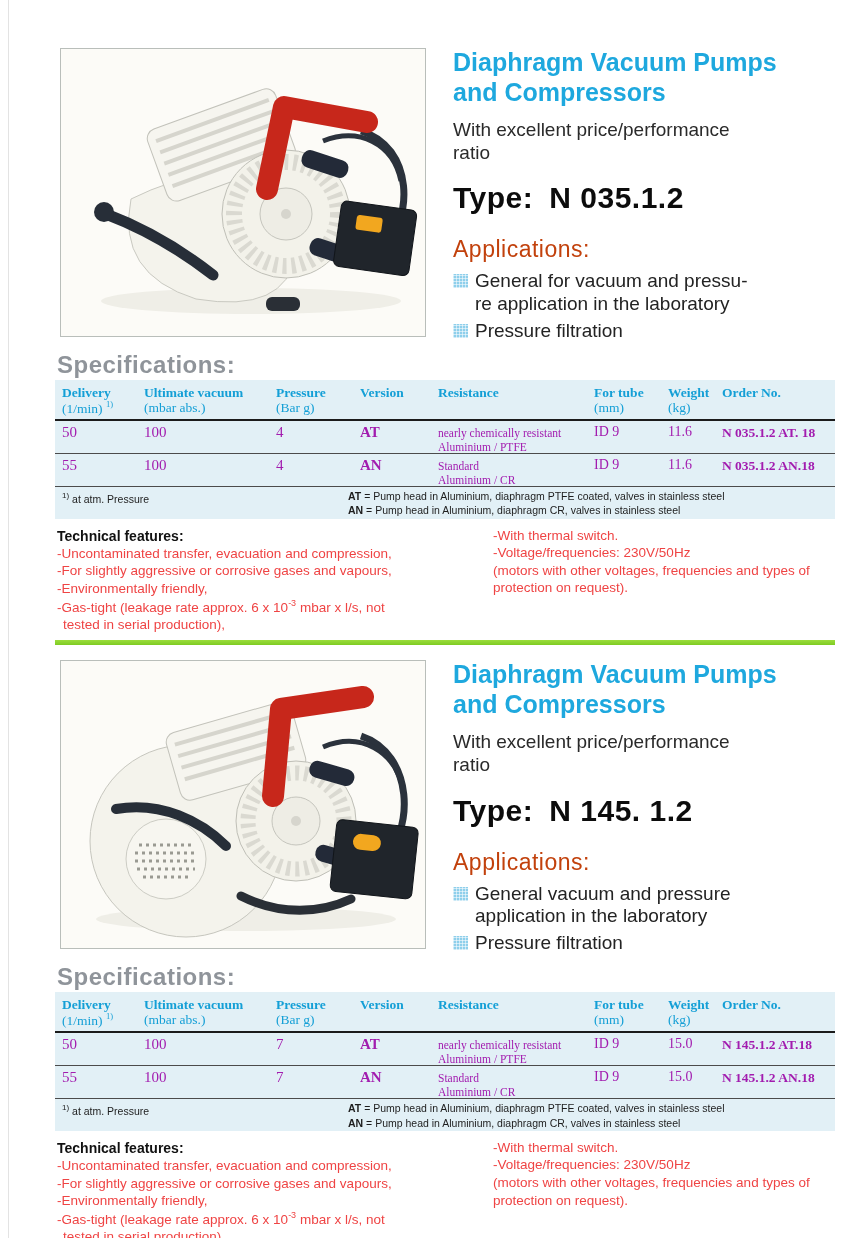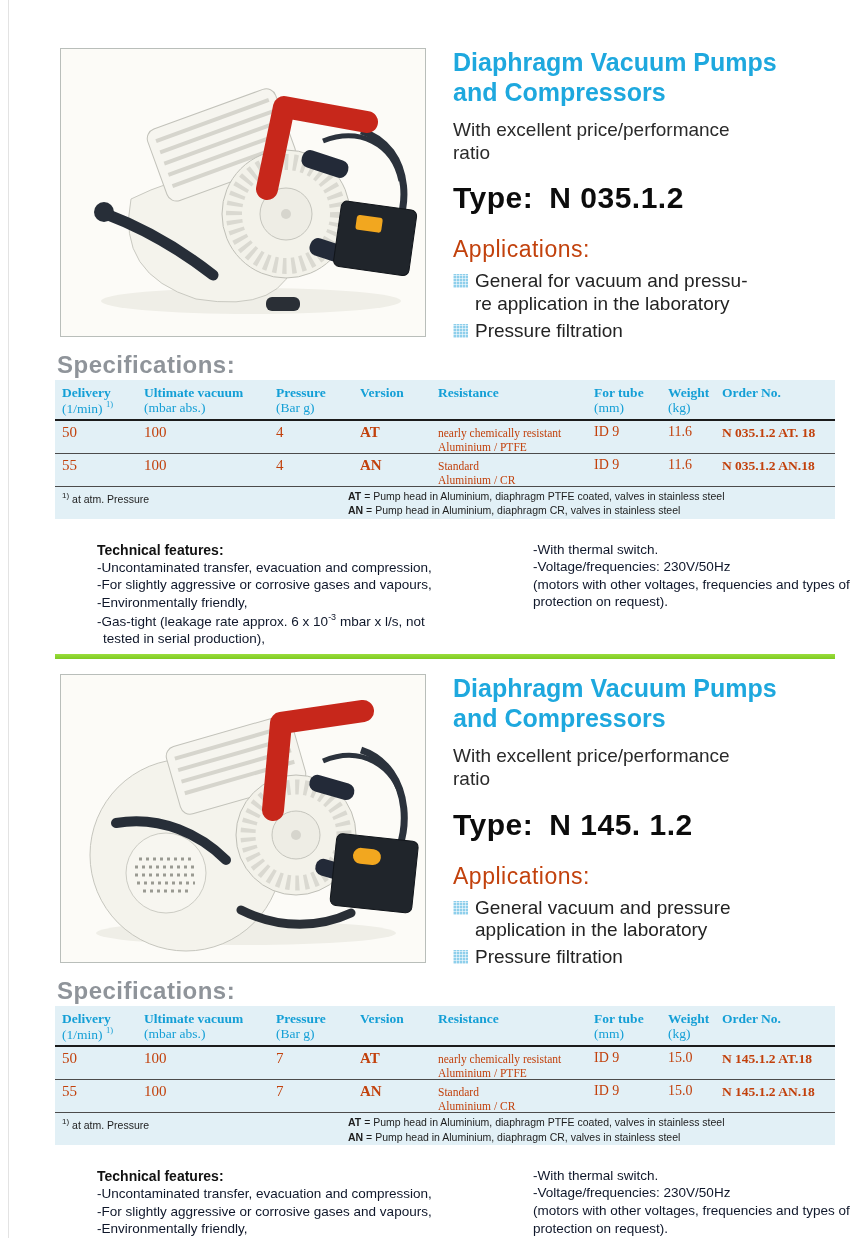--- a/index.html
+++ b/index.html
@@ -41,38 +41,38 @@
   }
   .t-grid { display:grid; grid-template-columns:78px 128px 80px 74px 152px 70px 50px auto; column-gap:4px; padding-left:7px;font-family:Liberation Serif, serif; }
   .t-head { padding-top:5px; height:39px; }
   .hcell { display:flex; flex-direction:column; }
   .hlabel { color:#149fd6; font-weight:bold; font-size:13.5px; line-height:1.15; white-space:nowrap; }
   .hsub { color:#149fd6; font-size:13.5px; line-height:1.15; white-space:nowrap; }
   .hsub sup { font-size:8.5px; }
   .t-row { height:34px; padding-top:3px; }
   .t-row.r1 { border-top:2px solid #1b1b1b; }
   .t-row.r2 { border-top:1px solid #4b4b4b; height:33px; }
-  .cell { font-size:15px; color:#c2410c; }
+  .cell { font-size:15px; color:#a21caf; }
   .cell.version { font-weight:bold; }
   .cell.resist { font-size:11.5px; line-height:1.25; white-space:nowrap; padding-top:2px; }
   .cell.tube { font-size:14px; }
   .cell.weight { font-size:14px; }
   .cell.order { font-weight:bold; font-size:13.5px; white-space:nowrap; padding-top:1px; }
   .t-foot { border-top:1px solid #4b4b4b; height:33px; display:flex; padding:2px 0 0 7px; }
   .foot-note { width:286px; font-size:10.5px; color:#1d1d1d; padding-top:2px; }
   .foot-note sup { font-size:8px; }
   .legend { flex:1; font-size:10.5px; color:#1d1d1d; line-height:1.4; }
   .legend b { font-weight:bold; }
 
   
-  .tech { display:flex; margin:22px 0 0 57px;justify-content:flex-end; }
+  .tech { display:flex; margin:8px 0 0 57px; }
   .tech-left { width:380px; }
   .tech-right { margin-left:56px; width:330px; }
   .tech-heading { font-size:14px; font-weight:bold; color:#111; line-height:1.3; }
-  .tline { font-size:13.5px; color:#0f172a; line-height:1.3; }
+  .tline { font-size:13.5px; color:#ef4444; line-height:1.3; }
   .tline sup { font-size:9px; }
   .tline.indent { padding-left:6px; }
 
   .divider {
     margin:7px 28px 0 55px; height:5px;
     background:linear-gradient(180deg,#9bdd3c 0%, #7ecb22 100%);
   }
   .section2-gap { height:15px; }
 </style>
 </head>

